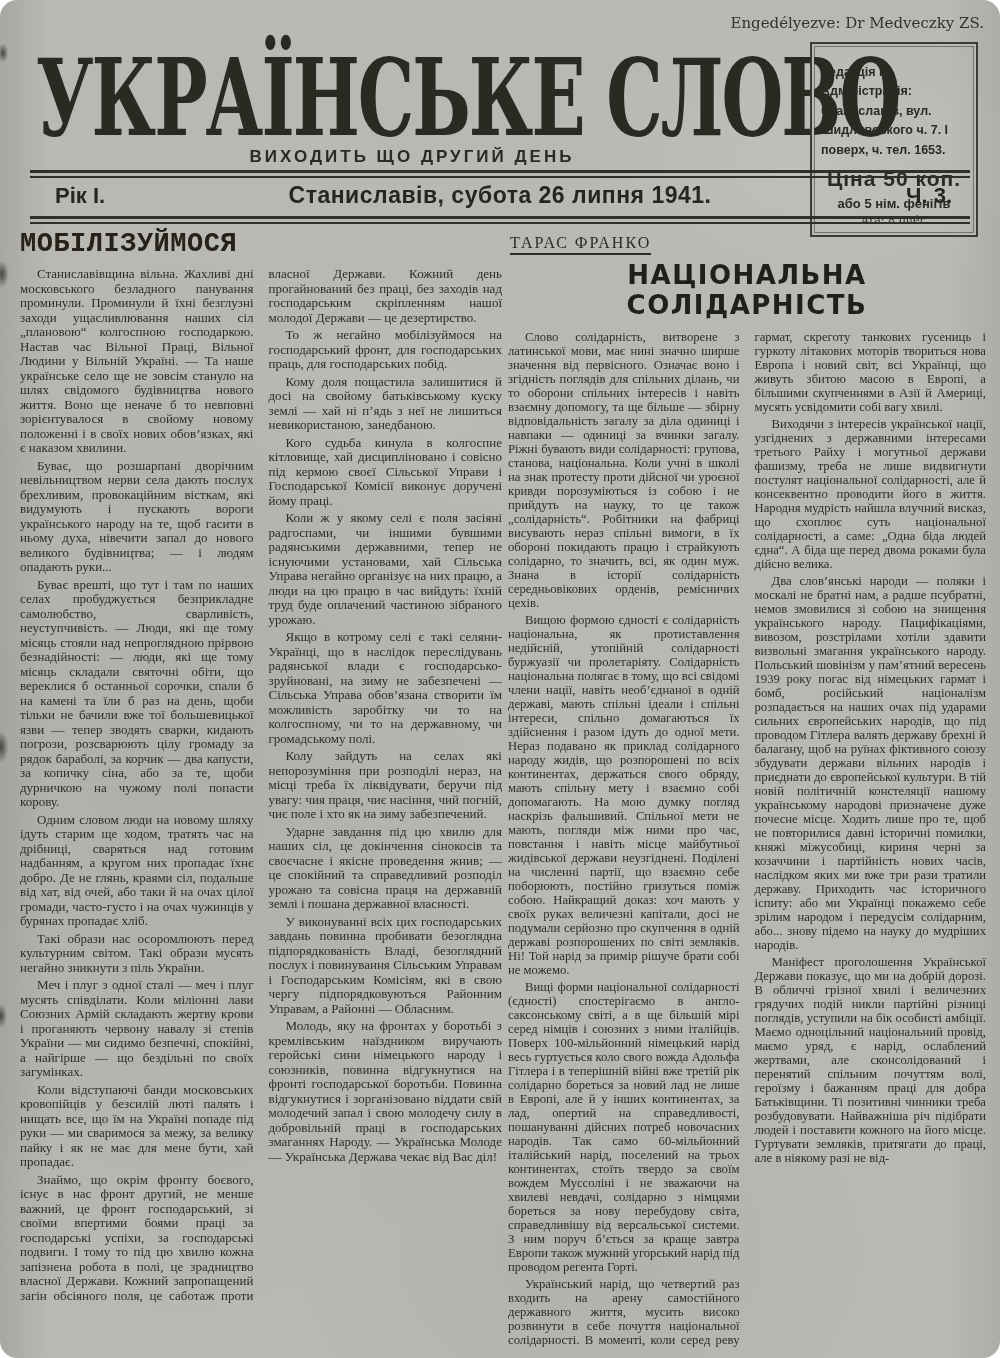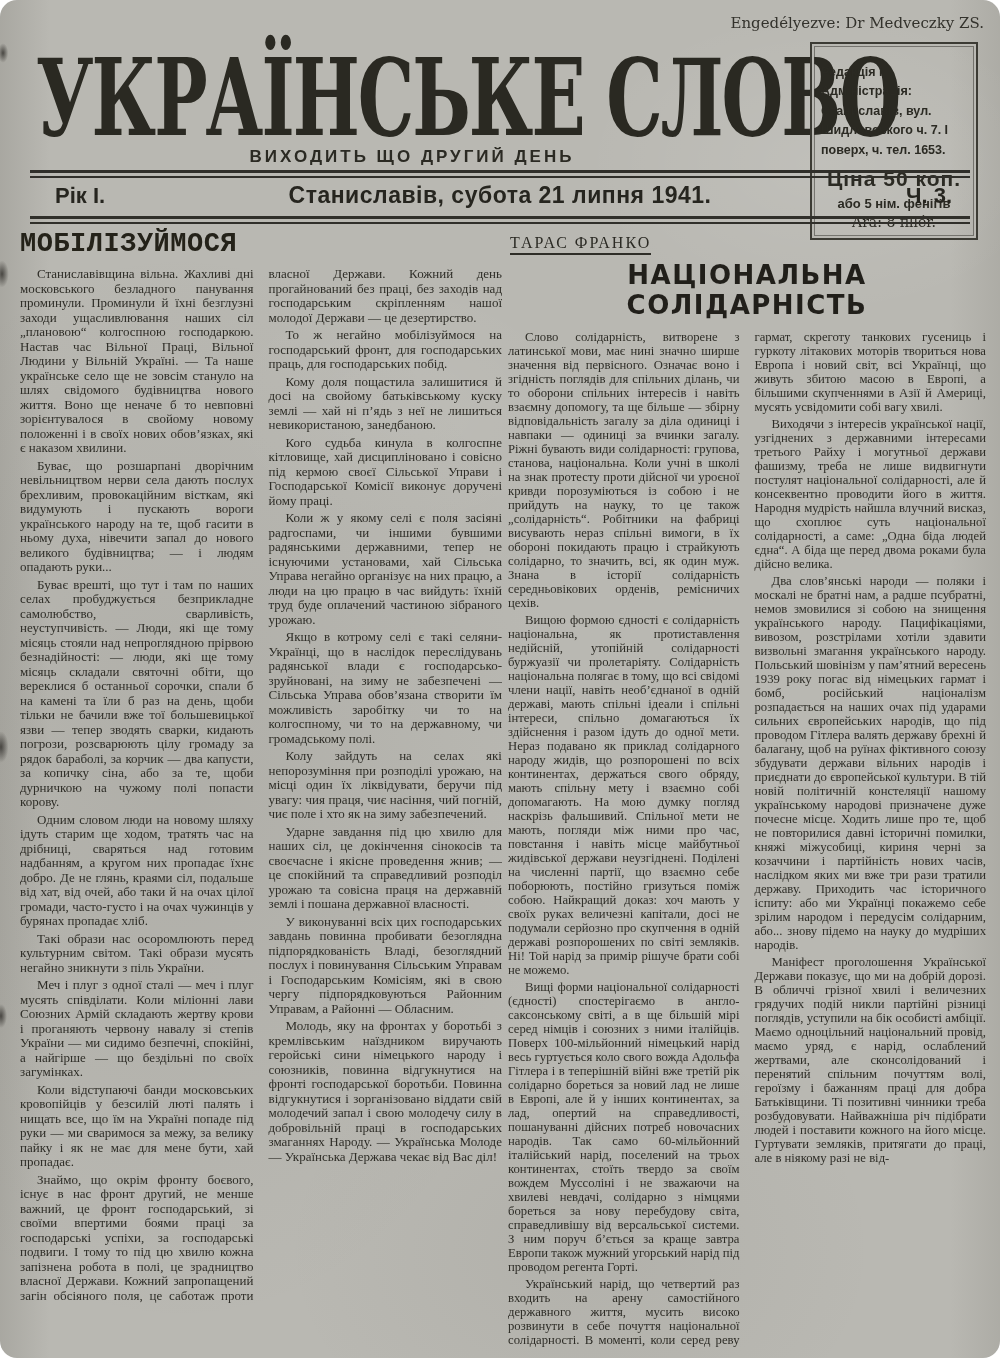--- a/index.html
+++ b/index.html
@@ -41,21 +41,21 @@
     border:2px solid #3c3b34;
     box-shadow:inset 0 0 0 2px rgba(185,184,178,1), inset 0 0 0 3px rgba(60,59,52,0.55);
     padding:19px 9px 8px; text-align:center; color:#2b2a23;
   }
   .info-address {
     font-family:"Liberation Sans", sans-serif; font-weight:bold;
     font-size:12.5px; line-height:1.55; text-align:left;
   }
   .info-price  { font-family:"Liberation Sans", sans-serif; font-weight:bold; font-size:21px; letter-spacing:1px; margin-top:7px; }
   .info-price-alt { font-family:"Liberation Sans", sans-serif; font-weight:bold; font-size:13px; margin-top:5px; }
-  .info-price-hu  { font-family:"DejaVu Serif", serif; font-size:14px; margin-top:3px; }
+  .info-price-hu  { font-family:"DejaVu Serif", serif; font-size:11px; margin-top:3px; }
 
   .rule {
     position:absolute; left:30px; right:30px; height:3px;
     border-top:3px solid #302f2a; border-bottom:2px solid #302f2a;
   }
   .rule-top    { top:170px; }
   .rule-bottom { top:216px; }
 
   .dateline {
     position:absolute; top:179px; left:30px; right:30px; height:34px;
@@ -116,21 +116,21 @@
     <div class="info-address">Редакція і Адміністрація: Станиславів, вул. Шидловського ч. 7. І поверх, ч. тел. 1653.</div>
     <div class="info-price">Ціна 50 коп.</div>
     <div class="info-price-alt">або 5 нім. фенігів</div>
     <div class="info-price-hu">Ara: 8 fillér.</div>
   </div>
 
   <div class="rule rule-top"></div>
 
   <div class="dateline">
     <span class="dl-left">Рік І.</span>
-    <span class="dl-center">Станиславів, субота 21 липня 1941.</span>
+    <span class="dl-center">Станиславів, субота 26 липня 1941.</span>
     <span class="dl-right">Ч. 3.</span>
   </div>
 
   <div class="rule rule-bottom"></div>
 
   <section class="article article-left">
     <h2 class="headline-a">
       <span>МОБІЛІЗУЙМОСЯ</span><br>
     </h2>
     <div class="body body-a">
@@ -140,21 +140,21 @@
         <p>Одним словом люди на новому шляху ідуть старим ще ходом, тратять час на дрібниці, сваряться над готовим надбанням, а кругом них пропадає їхнє добро. Де не глянь, краями сіл, подальше від хат, від очей, або таки й на очах цілої громади, часто-густо і на очах чужинців у бурянах пропадає хліб.</p>
         <p>Такі образи нас осоромлюють перед культурним світом. Такі образи мусять негайно зникнути з піль України.</p>
         <p>Меч і плуг з одної сталі — меч і плуг мусять співділати. Коли міліонні лави Союзних Армій складають жертву крови і проганяють червону навалу зі степів України — ми сидимо безпечні, спокійні, а найгірше — що бездільні по своїх загумінках.</p>
         <p>Коли відступаючі банди московських кровопійців у безсилій люті палять і нищать все, що їм на Україні попаде під руки — ми сваримося за межу, за велику пайку і як не має для мене бути, хай пропадає.</p>
         <p>Знаймо, що окрім фронту боєвого, існує в нас фронт другий, не менше важний, це фронт господарський, зі своїми впертими боями праці за господарські успіхи, за господарські подвиги. І тому то під цю хвилю кожна запізнена робота в полі, це зрадництво власної Держави. Кожний запропащений загін обсіяного поля, це саботаж проти власної Держави. Кожний день прогайнований без праці, без заходів над господарським скріпленням нашої молодої Держави — це дезертирство.</p>
         <p>То ж негайно мобілізуймося на господарський фронт, для господарських праць, для господарських побід.</p>
         <p>Кому доля пощастила залишитися й досі на свойому батьківському куску землі — хай ні п’ядь з неї не лишиться невикористаною, занедбаною.</p>
         <p>Кого судьба кинула в колгоспне кітловище, хай дисципліновано і совісно під кермою своєї Сільської Управи і Господарської Комісії виконує доручені йому праці.</p>
         <p>Коли ж у якому селі є поля засіяні радгоспами, чи іншими бувшими радянськими державними, тепер не існуючими установами, хай Сільська Управа негайно організує на них працю, а люди на цю працю в час вийдуть: їхній труд буде оплачений частиною зібраного урожаю.</p>
         <p>Якщо в котрому селі є такі селяни-Українці, що в наслідок переслідувань радянської влади є господарсько-зруйновані, на зиму не забезпечені — Сільська Управа обов’язана створити їм можливість заробітку чи то на колгоспному, чи то на державному, чи громадському полі.</p>
-        <p>Колу зайдуть на селах які непорозуміння при розподілі урожаю, на місці один їх ліквідувати, беручи під увагу: чия праця, чиє насіння, чий погній, чиє поле і хто як на зиму забезпечений.</p>
+        <p>Колу зайдуть на селах які непорозуміння при розподілі нераз, на місці треба їх ліквідувати, беручи під увагу: чия праця, чиє насіння, чий погній, чиє поле і хто як на зиму забезпечений.</p>
         <p>Ударне завдання під цю хвилю для наших сіл, це докінчення сінокосів та своєчасне і якісне проведення жнив; — це спокійний та справедливий розподіл урожаю та совісна праця на державній землі і пошана державної власності.</p>
         <p>У виконуванні всіх цих господарських завдань повинна пробивати безоглядна підпорядкованість Владі, безоглядний послух і повинування Сільським Управам і Господарським Комісіям, які в свою чергу підпорядковуються Районним Управам, а Районні — Обласним.</p>
         <p>Молодь, яку на фронтах у боротьбі з кремлівським наїздником виручають геройські сини німецького народу і союзників, повинна відгукнутися на фронті господарської боротьби. Повинна відгукнутися і зорганізовано віддати свій молодечий запал і свою молодечу силу в добровільній праці в господарських змаганнях Народу. — Українська Молоде — Українська Держава чекає від Вас діл!</p>
       </div>
   </section>
 
   <section class="article article-right">
     <div class="byline">ТАРАС ФРАНКО</div>
     <h2 class="headline-b">НАЦІОНАЛЬНА СОЛІДАРНІСТЬ</h2>
     <div class="body body-b">

